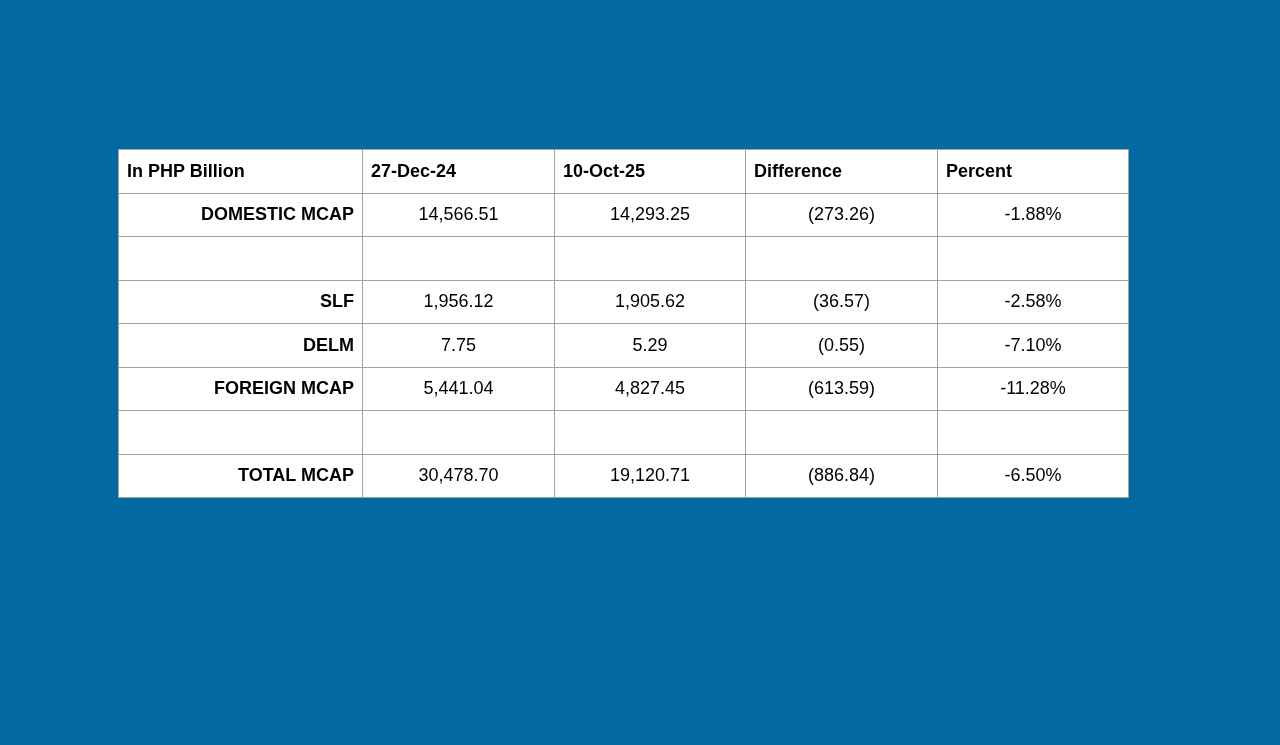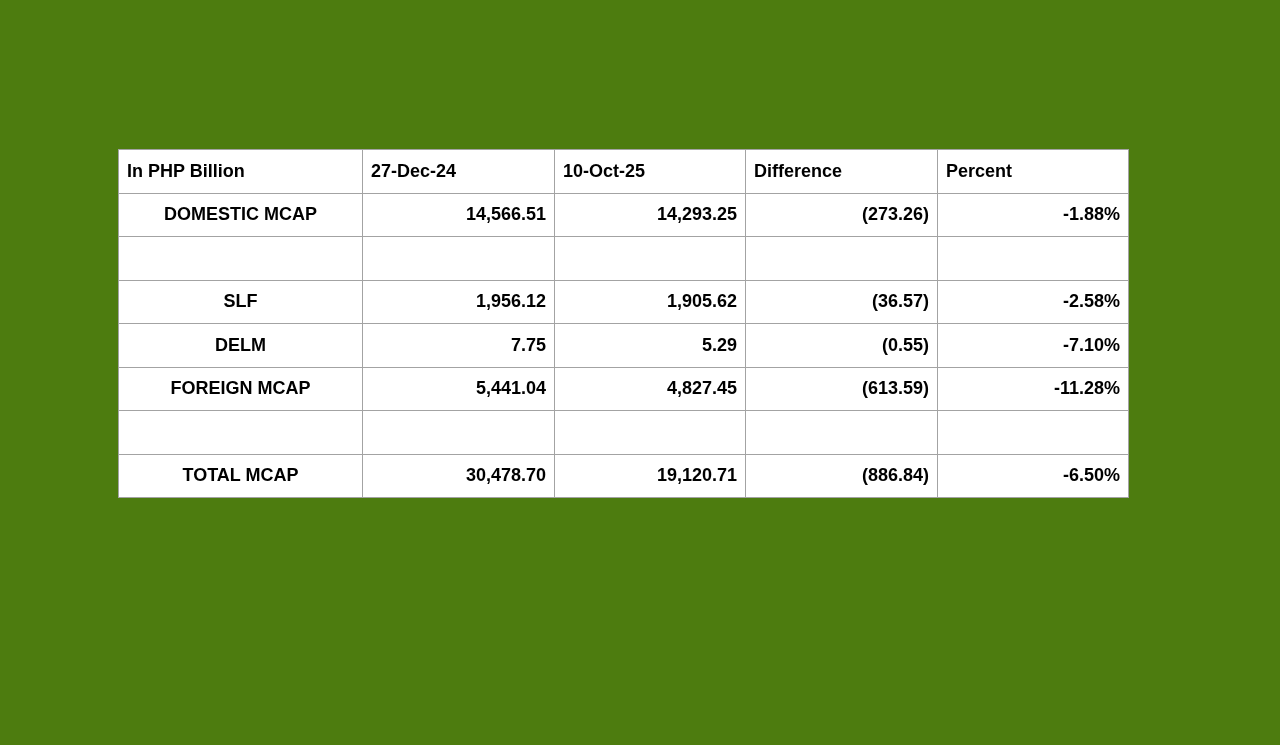--- a/index.html
+++ b/index.html
@@ -8,21 +8,21 @@
     width: 1280px;
     height: 745px;
     background: #ffffff;
     overflow: hidden;
     font-family: "Liberation Sans", sans-serif;
   }
   .canvas {
     position: relative;
     width: 1280px;
     height: 745px;
-    background: #4d7c0f;
+    background: #0369a1;
   }
   table.mcap-table {
     position: absolute;
     left: 118px;
     top: 149px;
     width: 1010px;
     border-collapse: collapse;
     table-layout: fixed;
     background: #ffffff;
   }
@@ -39,26 +39,26 @@
   }
   th.col-first {
     text-align: left;
     font-weight: bold;
   }
   th.col-head {
     text-align: left;
     font-weight: bold;
   }
   td.row-label {
-    text-align: center;
+    text-align: right;
     font-weight: bold;
   }
   td.cell-value {
-    text-align: right;
-    font-weight: bold;
+    text-align: center;
+    font-weight: normal;
   }
 </style>
 </head>
 <body>
 
 <div class="canvas">
   <table class="mcap-table">
     <colgroup>
       <col style="width:244px">
       <col style="width:192px">

